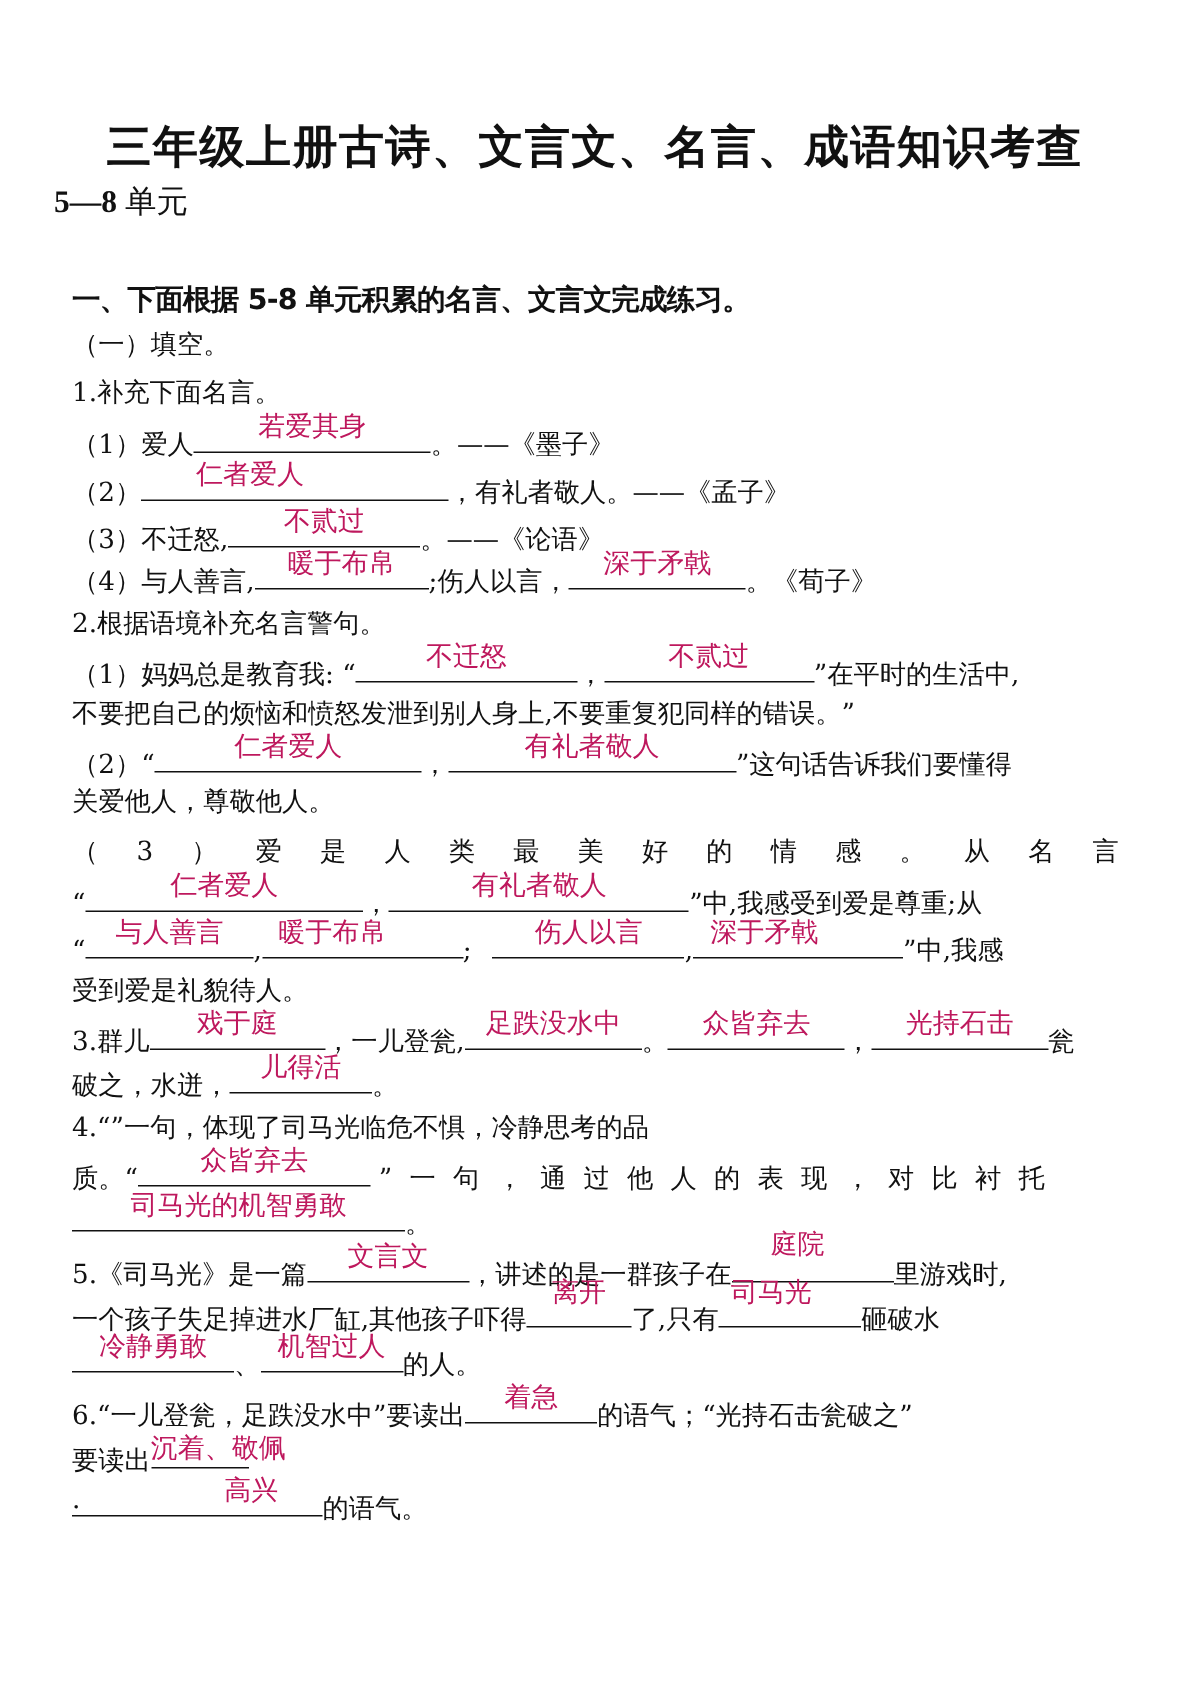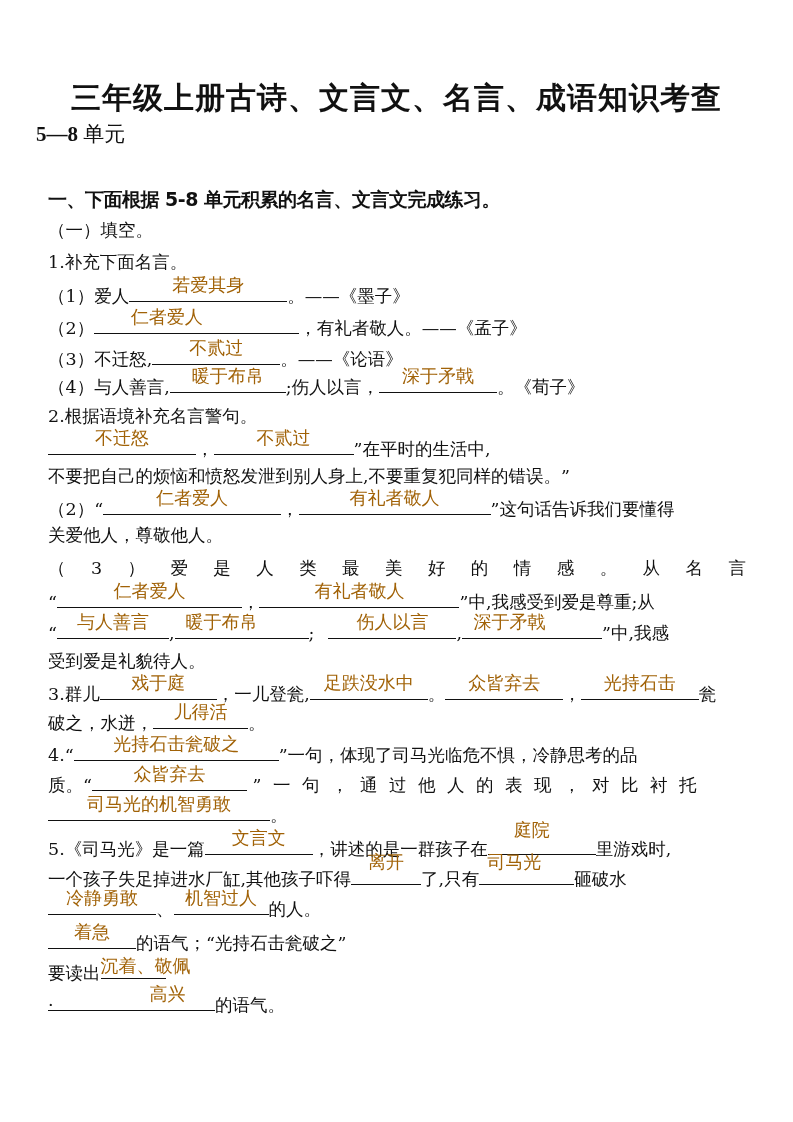--- a/index.html
+++ b/index.html
@@ -10,21 +10,21 @@
            font-family: "DejaVu Serif", serif; margin-top: 20px; }
   .subtitle { position: absolute; left: 0; width: 793px; top: 120px; text-align: left;
               font-size: 21px; font-family: "Liberation Serif", serif; margin-left: 36px; }
   .subtitle b { font-weight: bold; }
   .section { position: absolute; left: 48px; top: 187px; font-size: 19px; font-weight: bold;
              font-family: "DejaVu Sans", sans-serif; letter-spacing: -0.5px; }
   .line { position: absolute; left: 48px; font-size: 17.5px; white-space: nowrap; line-height: 24px; }
   .line.just { width: 698px; display: flex; justify-content: space-between; }
   .blank { display: inline-block; position: relative; border-bottom: 1.3px solid #111;
            height: 20px; vertical-align: baseline; text-align: center; }
-  .ans { position: absolute; left: 0; right: 0; bottom: 4px; color: #a16207;
+  .ans { position: absolute; left: 0; right: 0; bottom: 4px; color: #be185d;
          font-family: "DejaVu Sans", sans-serif; font-size: 18px; white-space: nowrap; text-align: center; }
   .ans.left { text-align: center; }
 </style>
 </head>
 <body>
 
 <div class="title">三年级上册古诗、文言文、名言、成语知识考查</div>
 <div class="subtitle"><b>5—8</b> <span>单元</span></div>
 <div class="section">一、下面根据 5-8 单元积累的名言、文言文完成练习。</div>
 
@@ -39,21 +39,21 @@
 </div>
 <div class="line" style="top:344px">
   <span>（3）不迁怒,</span><span class="blank" style="width:128px"><span class="ans">不贰过</span></span><span>。——《论语》</span>
 </div>
 <div class="line" style="top:372px">
   <span>（4）与人善言,</span><span class="blank" style="width:116px"><span class="ans">暖于布帛</span></span><span>;伤人以言，</span><span class="blank" style="width:118px"><span class="ans">深于矛戟</span></span><span>。《荀子》</span>
 </div>
 
 <div class="line" style="top:404px">2.根据语境补充名言警句。</div>
 <div class="line" style="top:434px">
-  <span class="blank" style="width:148px"><span class="ans">不迁怒</span></span><span>，</span><span class="blank" style="width:140px"><span class="ans">不贰过</span></span><span>”在平时的生活中,</span>
+  <span>（1）妈妈总是教育我: “</span><span class="blank" style="width:148px"><span class="ans">不迁怒</span></span><span>，</span><span class="blank" style="width:140px"><span class="ans">不贰过</span></span><span>”在平时的生活中,</span>
 </div>
 <div class="line" style="top:464px">不要把自己的烦恼和愤怒发泄到别人身上,不要重复犯同样的错误。”</div>
 
 <div class="line" style="top:494px">
   <span>（2）“</span><span class="blank" style="width:178px"><span class="ans">仁者爱人</span></span><span>，</span><span class="blank" style="width:192px"><span class="ans">有礼者敬人</span></span><span>”这句话告诉我们要懂得</span>
 </div>
 <div class="line" style="top:523px">关爱他人，尊敬他人。</div>
 
 <div class="line just" style="top:556px">
   <span>（</span>
@@ -83,21 +83,21 @@
 <div class="line" style="top:649px">受到爱是礼貌待人。</div>
 
 <div class="line" style="top:679px">
   <span>3.群儿</span><span class="blank" style="width:117px"><span class="ans">戏于庭</span></span><span>，一儿登瓮,</span><span class="blank" style="width:118px"><span class="ans">足跌没水中</span></span><span>。</span><span class="blank" style="width:118px"><span class="ans">众皆弃去</span></span><span>，</span><span class="blank" style="width:118px"><span class="ans">光持石击</span></span><span>瓮</span>
 </div>
 <div class="line" style="top:708px">
   <span>破之，水迸，</span><span class="blank" style="width:95px"><span class="ans">儿得活</span></span><span>。</span>
 </div>
 
 <div class="line" style="top:740px">
-  <span>4.“</span><span class="blank" style="width:205px"><span class="ans">光持石击瓮破之</span></span><span>”一句，体现了司马光临危不惧，冷静思考的品</span>
+  <span>4.“</span><span>”一句，体现了司马光临危不惧，冷静思考的品</span>
 </div>
 <div class="line" style="top:770px">
   <span>质。“</span><span class="blank" style="width:155px"><span class="ans">众皆弃去</span></span>
   <span style="display:inline-flex; justify-content:space-between; width:444px; vertical-align:baseline">
     <span>”</span>
     <span>一</span>
     <span>句</span>
     <span>，</span>
     <span>通</span>
     <span>过</span>
@@ -121,20 +121,20 @@
   <span>5.《司马光》是一篇</span><span class="blank" style="width:108px"><span class="ans">文言文</span></span><span>，讲述的是一群孩子在</span><span class="blank" style="width:108px"><span class="ans" style="bottom:12px; right:20px">庭院</span></span><span>里游戏时,</span>
 </div>
 <div class="line" style="top:864px">
   <span>一个孩子失足掉进水厂缸,其他孩子吓得</span><span class="blank" style="width:70px"><span class="ans" style="bottom:10px">离开</span></span><span>了,只有</span><span class="blank" style="width:95px"><span class="ans" style="bottom:10px; right:25px">司马光</span></span><span>砸破水</span>
 </div>
 <div class="line" style="top:894px">
   <span class="blank" style="width:108px"><span class="ans">冷静勇敢</span></span><span>、</span><span class="blank" style="width:95px"><span class="ans">机智过人</span></span><span>的人。</span>
 </div>
 
 <div class="line" style="top:928px">
-  <span class="blank" style="width:88px"><span class="ans">着急</span></span><span>的语气；“光持石击瓮破之”</span>
+  <span>6.“一儿登瓮，足跌没水中”要读出</span><span class="blank" style="width:88px"><span class="ans">着急</span></span><span>的语气；“光持石击瓮破之”</span>
 </div>
 <div class="line" style="top:958px">
   <span>要读出</span><span class="blank" style="width:65px"><span class="ans left" style="right:auto; bottom:0px">沉着、敬佩</span></span>
 </div>
 <div class="line" style="top:990px">
   <span class="blank" style="width:72px; text-align:left"><span style="position:absolute; left:0; bottom:-2px">.</span></span><span class="blank" style="width:95px"><span class="ans">高兴</span></span><span>的语气。</span>
 </div>
 
 </body></html>

